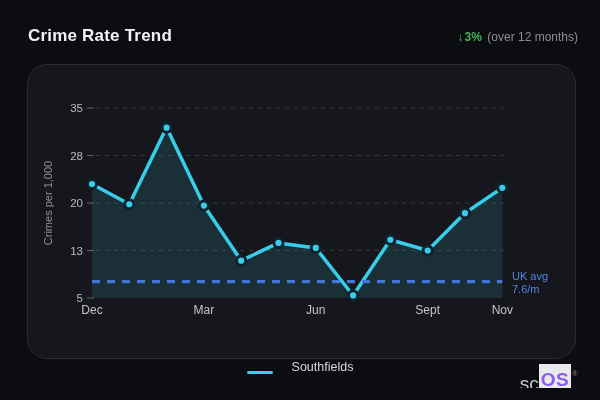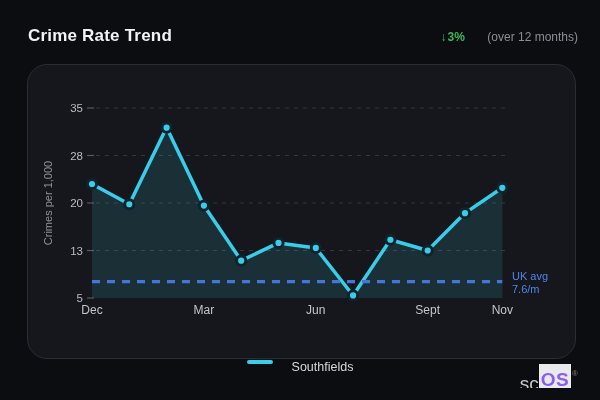--- a/index.html
+++ b/index.html
@@ -15,35 +15,35 @@
   .header {
     position: absolute; top: 26px; left: 28px; right: 22px;
     display: flex; justify-content: space-between; align-items: baseline;
   }
   .title {
     font-size: 17px; font-weight: 700; color: #f1f2f4; letter-spacing: .2px;
   }
   .trend { font-size: 12px; white-space: nowrap; }
   .trend .arrow { color: #3cb85a; font-weight: 400; margin-right: 1px; }
   .trend .pct { color: #3cb85a; font-weight: 700; }
-  .trend .period { color: #8b8e94; margin-left: 19px; }
+  .trend .period { color: #8b8e94; margin-left: 2px; }
   .card {
     position: absolute; left: 27px; top: 64px;
     width: 549px; height: 295px;
     background: #16171c;
     border: 1px solid #2b2d34;
     border-radius: 20px;
   }
   .card svg { position: absolute; inset: 0; }
   .legend {
     position: absolute; top: 357px; left: 0; width: 100%;
     display: flex; justify-content: center; align-items: center; gap: 34px;
     height: 20px;
   }
-  .legend-item { display: flex; align-items: flex-start; gap: 19px; cursor: default; }
+  .legend-item { display: flex; align-items: flex-end; gap: 19px; cursor: default; }
   .legend-label { font-size: 12.5px; color: #d5d7db; }
   .swatch-line {
     width: 26px; height: 3.5px; border-radius: 2px; background: #38cdea; display: inline-block;
   }
   .swatch-dash {
     width: 30px; height: 3.5px; display: inline-block;
     background: repeating-linear-gradient(90deg, #4574da 0 7px, transparent 7px 12px);
   }
   .brand {
     position: absolute; top: 364px; right: 22px;

